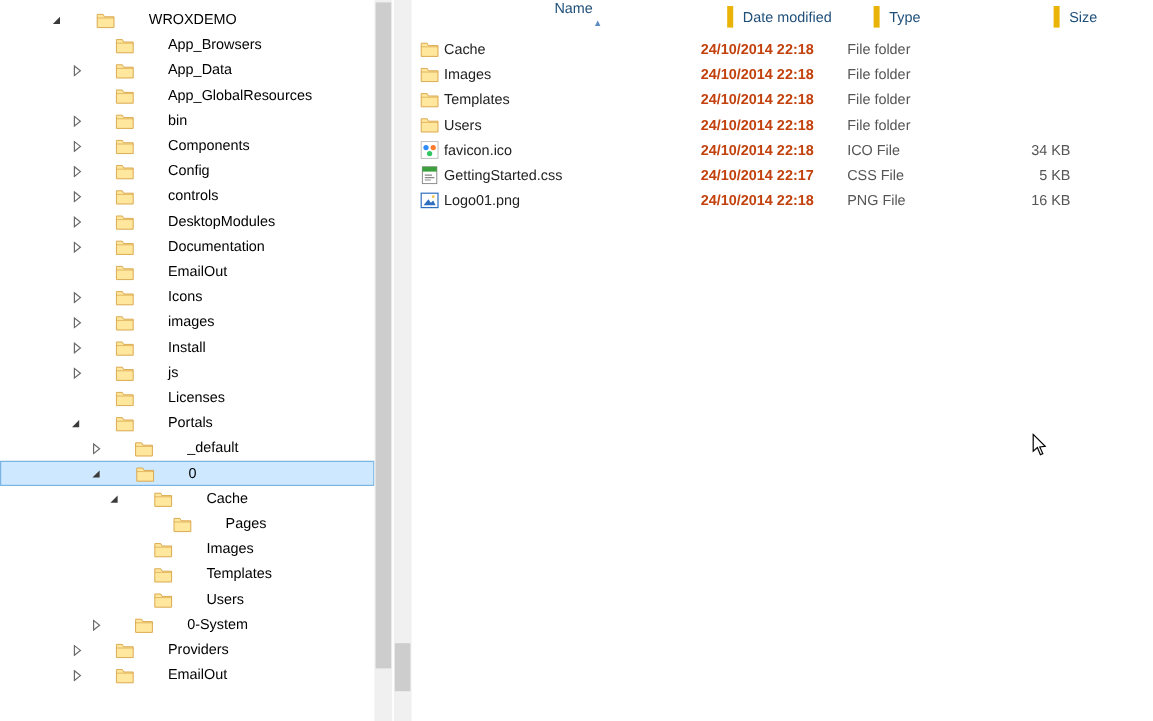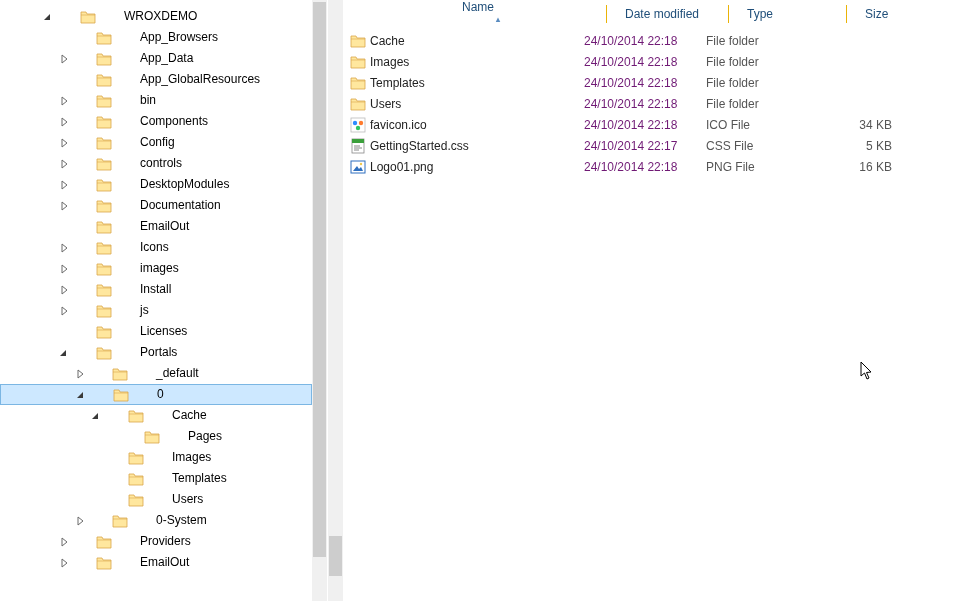--- a/index.html
+++ b/index.html
@@ -86,38 +86,38 @@
     align-items: center;
     height: 28px;
     padding-left: 22px;
     color: #1f4e79;
   }
   .col { display:flex; align-items:center; height:28px; }
   .col-name { width: 256px; flex-direction: column; }
   .col-date { width: 122px; }
   .col-type { width: 118px; }
   .col-size { width: 76px; text-align:right; justify-content:flex-end; padding-right: 8px;}
-  .col-sep { border-left: 1px solid #eab308; height: 18px; padding-left: 18px;}
+  .col-sep { border-left: 5px solid #eab308; height: 18px; padding-left: 8px;}
   .sort-arrow { margin-left: 40px; font-size: 9px; color:#5a8cc0;}
   .list-body { padding-left: 22px; padding-top: 2px;}
   .list-row {
     display: flex;
     align-items: center;
     height: 21px;
     color: #222;
   }
   .file-icon {
     width: 16px; height: 16px;
     display: inline-flex;
     align-items: center;
     justify-content: center;
     margin-right: 4px;
   }
   .c-name { width: 234px; display:flex; align-items:center;}
-  .c-date { width: 122px; color:#701a75;}
+  .c-date { width: 122px; color:#c2410c;font-weight:bold;}
   .c-type { width: 118px; color:#555;}
   .c-size { width: 76px; text-align:right; color:#555; padding-right:8px;}
 
   .list-scroll {
     position: absolute;
     left: 0;
     top: 0;
     width: 15px;
     height: 100%;
     background: #f0f0f0;
@@ -527,21 +527,21 @@
     <div class="col col-name">
       <span>Name</span>
       <span class="sort-arrow">▴</span>
     </div>
     <div class="col col-sep col-date">
       <span>Date modified</span>
     </div>
     <div class="col col-sep col-type">
       <span>Type</span>
     </div>
-    <div class="col col-sep col-size" style="justify-content:flex-start;">
+    <div class="col col-sep col-size" style="justify-content:flex-start;margin-left:32px;">
       <span>Size</span>
     </div>
   </div>
   <div class="list-body" id="list-body">
       <div class="list-row">
         <div class="c-name">
           <span class="file-icon">
             <svg width="16" height="14" viewBox="0 0 16 14">
               <path d="M1 3 L1 13 L15 13 L15 4 L7 4 L6 2 L1 2 Z" fill="#ffe79e" stroke="#d9a64a" stroke-width="0.8"></path>
               <path d="M1 5 L15 5" stroke="#d9a64a" stroke-width="0.6"></path>

